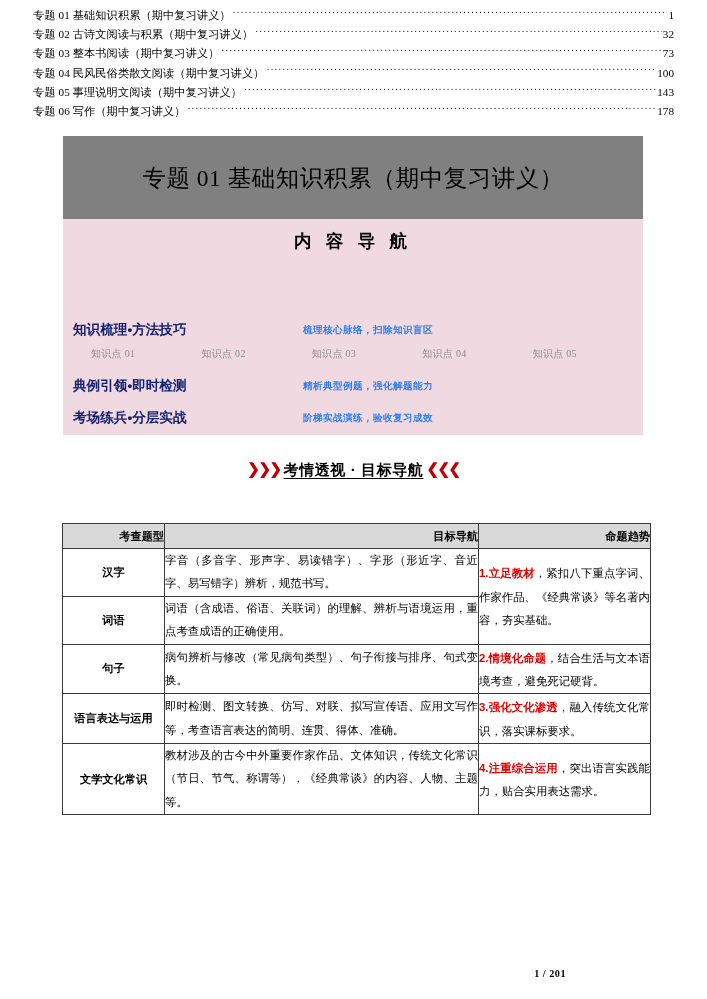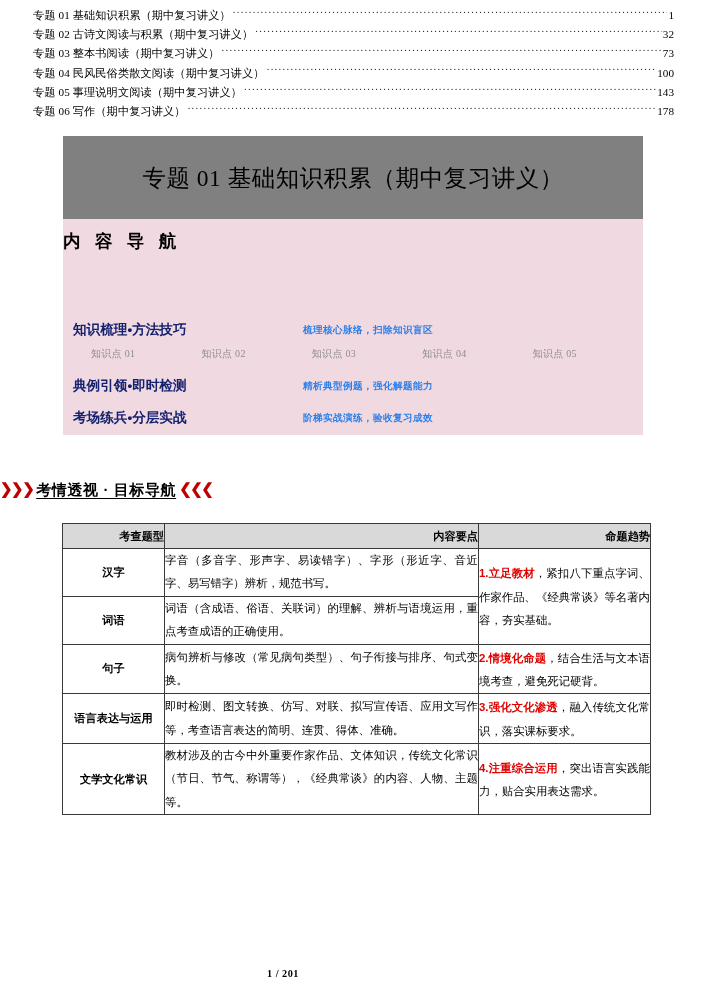--- a/index.html
+++ b/index.html
@@ -79,20 +79,21 @@
   
   .nav-panel {
     position: absolute;
     left: 63px;
     top: 219px;
     width: 580px;
     height: 216px;
     background: #f1d9e2;
   }
   .nav-heading {
+    text-align: center;
     font-size: 17.5px;
     font-weight: bold;
     letter-spacing: 5px;
     color: #000000;
     padding-top: 10px;
     font-family: "Liberation Serif", "DejaVu Serif", serif;
   }
   .nav-row {
     position: absolute;
     left: 0;
@@ -138,23 +139,23 @@
     font-size: 10px;
     color: #8d8d8d;
     font-family: "Liberation Serif", "DejaVu Serif", serif;
     letter-spacing: 0.3px;
   }
 
   
   .section-header {
     position: absolute;
     left: 0;
-    top: 480px;
+    top: 460px;
     width: 707px;
-    text-align: left;
+    text-align: center;
     white-space: nowrap;
   }
   .chev {
     color: #c00000;
     font-size: 15px;
     font-weight: bold;
     letter-spacing: -1.5px;
     font-family: "Liberation Sans", sans-serif;
     vertical-align: 1px;
   }
@@ -225,21 +226,21 @@
     color: #e00000;
     font-weight: bold;
   }
 
   
   .footer {
     position: absolute;
     left: 0;
     top: 968px;
     width: 566px;
-    text-align: center;
+    text-align: right;
     font-size: 10.2px;
     font-weight: bold;
     color: #000000;
     font-family: "Liberation Serif", "DejaVu Serif", serif;
     letter-spacing: 0.5px;
   }
 </style>
 </head>
 <body>
 
@@ -309,21 +310,21 @@
 </div>
 
 <div class="section-header">
   <span class="chev">❯❯❯</span><span class="section-header-text">考情透视 · 目标导航</span><span class="chev">❮❮❮</span>
 </div>
 
 <table class="exam-table">
   <thead>
     <tr>
       <th class="col-type">考查题型</th>
-      <th class="col-content">内容要点</th>
+      <th class="col-content">目标导航</th>
       <th class="col-trend">命题趋势</th>
     </tr>
   </thead>
   <tbody>
     <tr>
       <td class="cell-type">汉字</td>
       <td class="cell-content">字音（多音字、形声字、易读错字）、字形（形近字、音近字、易写错字）辨析，规范书写。</td>
       <td class="cell-trend" rowspan="2">
         <div class="trend-block">
           <span class="trend-key">1.立足教材</span><span>，紧扣八下重点字词、作家作品、《经典常谈》等名著内容，夯实基础。</span>

